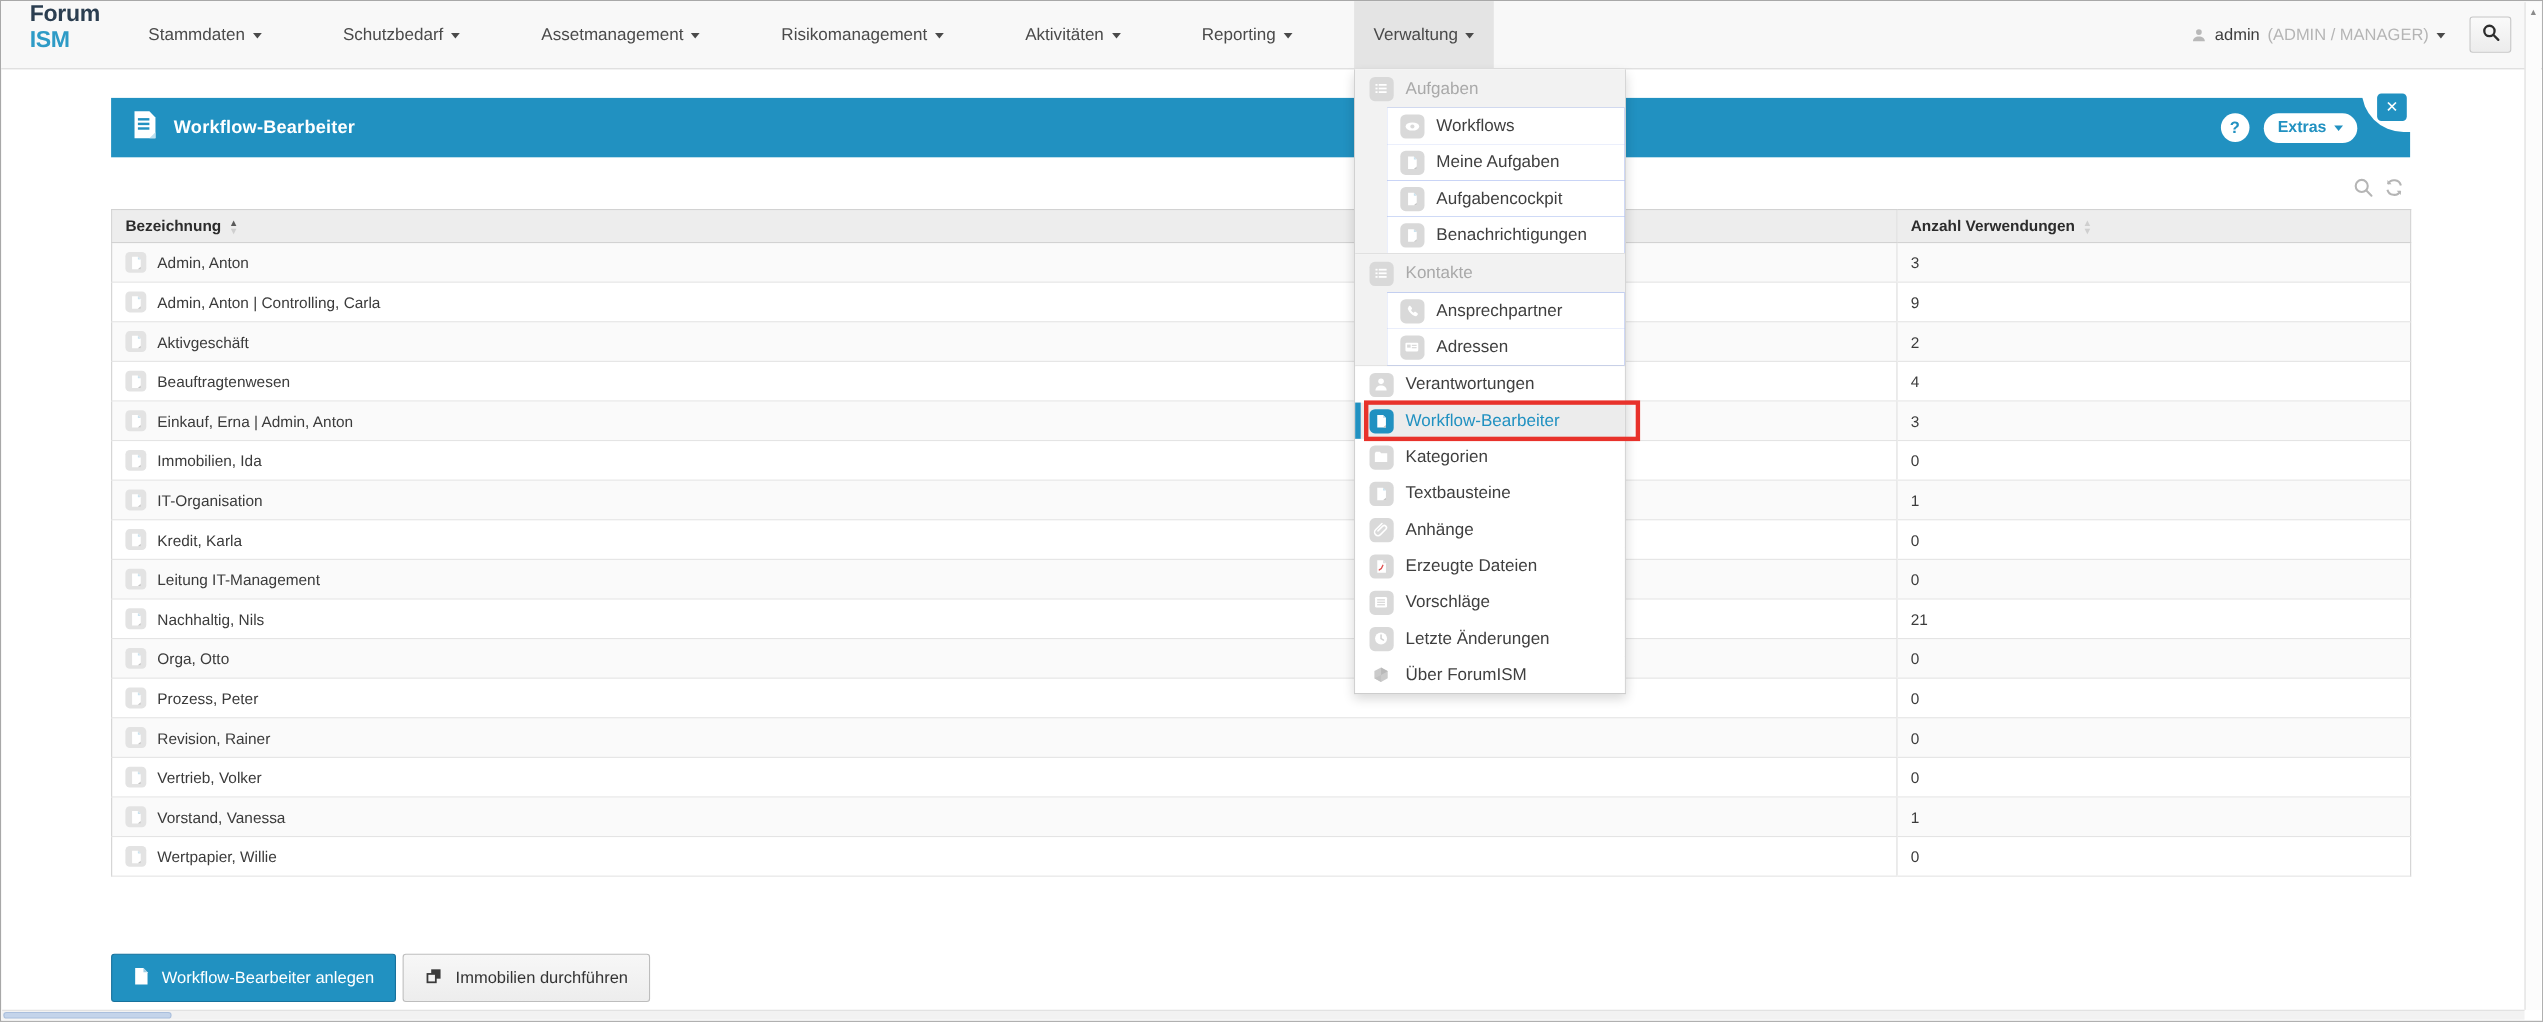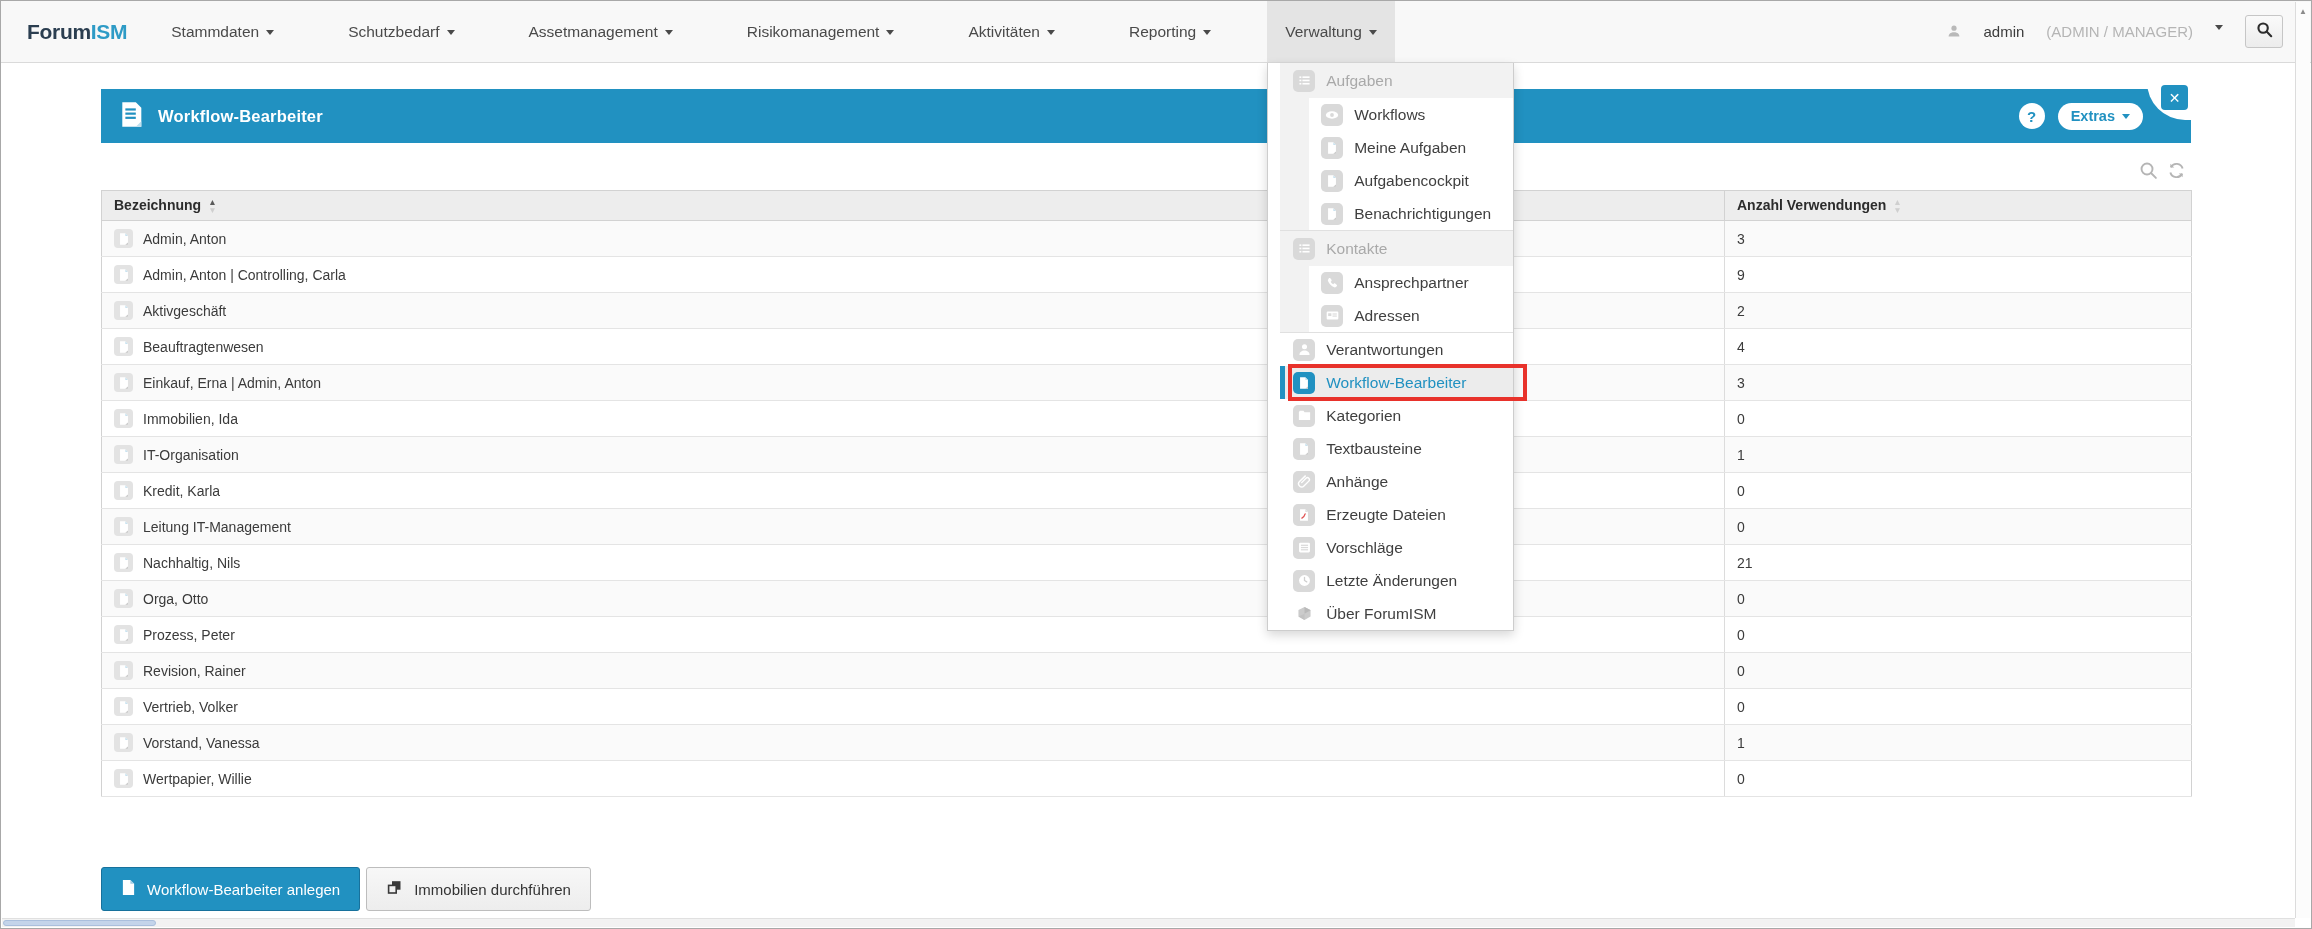--- a/index.html
+++ b/index.html
@@ -12,51 +12,51 @@
     position: relative; width: 2312px; height: 929px;
     background: #fff; border: 1px solid #a8a8a8; overflow: hidden;
   }
 
   
   .navbar {
     position: relative; height: 62px; background: #f8f8f8;
     border-bottom: 1px solid #dadada; display: flex; align-items: stretch;
     padding-left: 14px; z-index: 40;
   }
-  .logo { display: flex; align-items: center; font-size: 21px; font-weight: bold; letter-spacing: -0.3px; padding: 0 12px; margin-right: 14px; }
+  .logo { display: flex; align-items: flex-start; font-size: 21px; font-weight: bold; letter-spacing: -0.3px; padding: 0 12px; margin-right: 14px; flex-direction: column; }
   .logo .p1 { color: #2b3e50; }
   .logo .p2 { color: #2e9bc6; }
   .nav-items { display: flex; align-items: stretch; gap: 38px; }
   .nav-item {
     display: flex; align-items: center; gap: 7px; padding: 0 18px;
     font-size: 15.5px; color: #4a4a4a; cursor: pointer; position: relative;
   }
   .nav-item.active { background: #e4e4e4; }
   .caret-down {
     width: 0; height: 0; border-left: 4.5px solid transparent;
     border-right: 4.5px solid transparent; border-top: 5px solid #4a4a4a;
     display: inline-block; margin-top: 2px;
   }
   .nav-right { margin-left: auto; display: flex; align-items: center; gap: 8px; padding-right: 28px; }
-  .user-box { display: flex; gap: 22px; font-size: 15px; cursor: pointer; }
+  .user-box { display: flex; align-items: center; gap: 7px; font-size: 15px; cursor: pointer; }
   .user-name { color: #3c3c3c; }
   .user-roles { color: #b5b5b5; }
   .search-btn {
     width: 38px; height: 33px; margin-left: 14px;
     background: linear-gradient(#fafafa, #ececec);
     border: 1px solid #c6c6c6; border-radius: 3px;
     display: flex; align-items: center; justify-content: center;
     color: #2f2f2f; cursor: pointer;
   }
 
   
   .dropdown {
     position: absolute; top: 62px; left: 0; width: 247px;
     background: #fff; border: 1px solid #cdcdcd; border-top: none;
-    box-shadow: 0 4px 10px rgba(0,0,0,.16); z-index: 60; padding-left: 12px;
+    box-shadow: 0 4px 10px rgba(0,0,0,.16); z-index: 60;
   }
   .menu-group { background: #f2f2f2; border-bottom: 1px solid #e0e0e0; }
   .menu-section {
     display: flex; align-items: center; gap: 11px; height: 35px;
     padding-left: 13px; color: #a9a9a9; font-size: 15.5px;
   }
   .menu-children { margin-left: 29px; background: #1d4ed8; }
   .menu-item {
     position: relative; display: flex; align-items: center; gap: 11px;
     height: 33px; padding-left: 13px; background: #fff;

